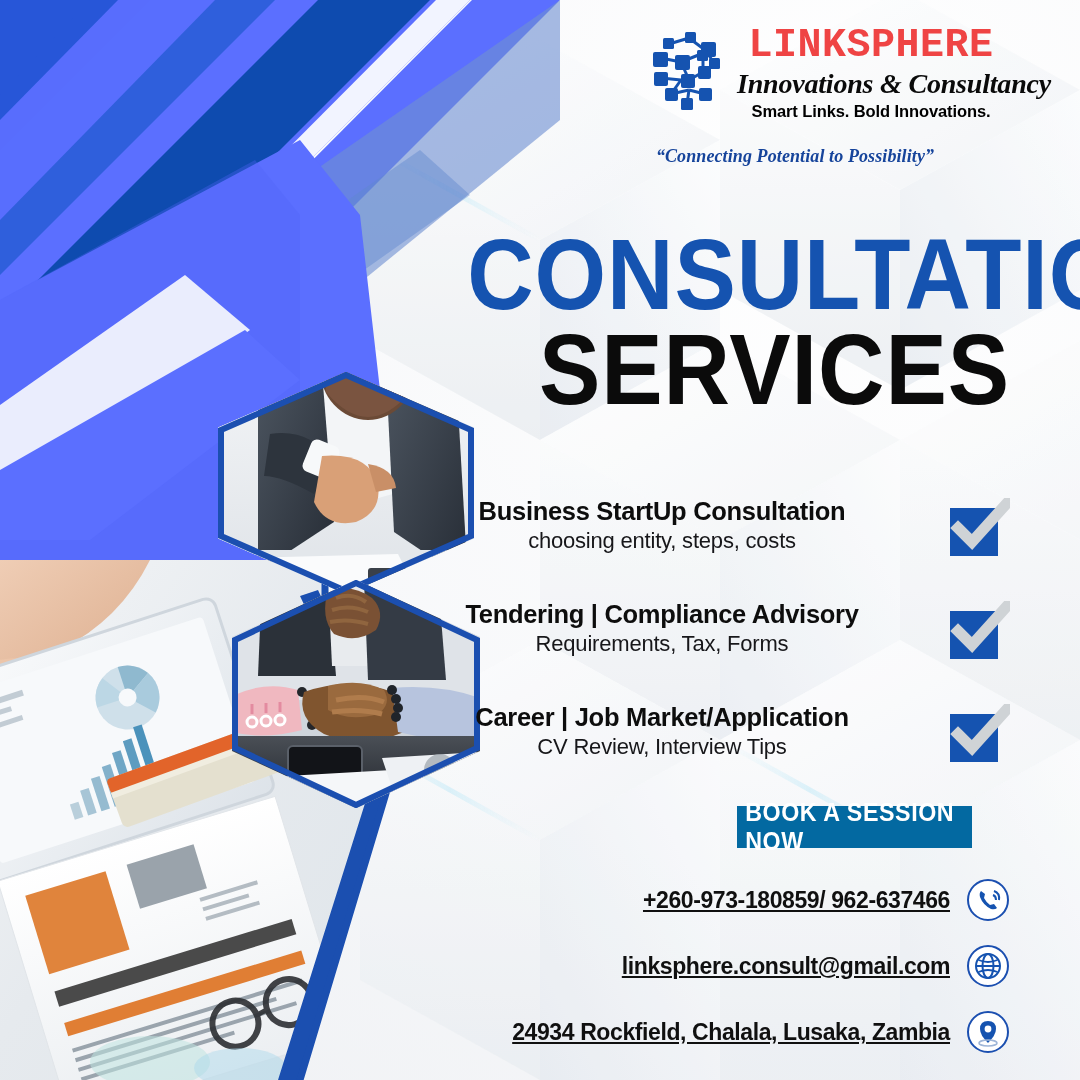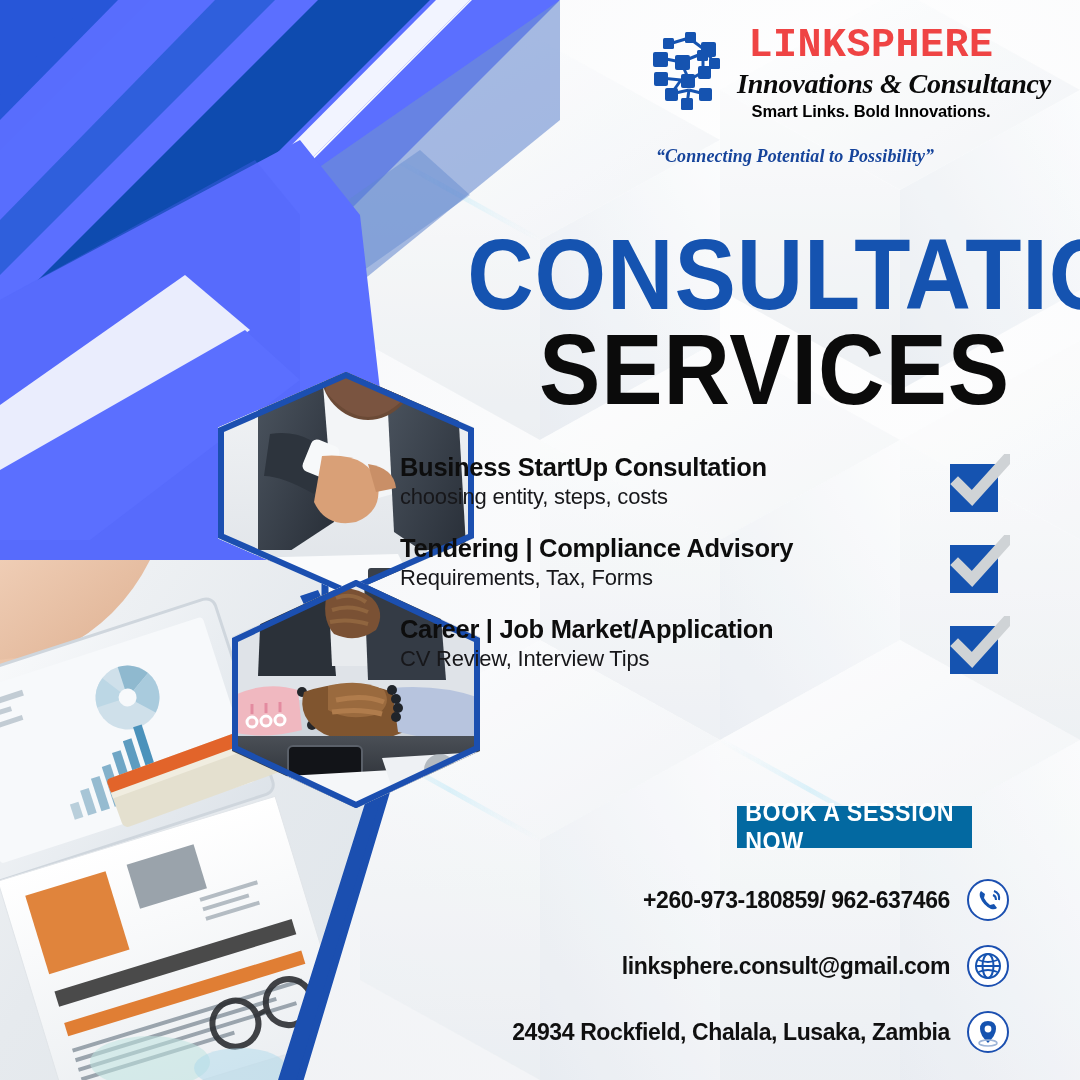--- a/index.html
+++ b/index.html
@@ -78,21 +78,21 @@
   .h-line2 {
     font-family:"Liberation Sans Narrow","Liberation Sans", sans-serif;
     font-weight:bold; font-size:100px; line-height:98px;
     color:#0b0b0b; letter-spacing:1px;
     transform:scaleX(0.92); transform-origin:right center;
   }
 
   
   .services { position:absolute; left:400px; top:452px; width:610px; z-index:12; }
   .service { position:relative; margin-bottom:22px; }
-  .svc-text { padding-right:86px; text-align:left; }
+  .svc-text { padding-right:86px; text-align:center;margin-top:44px; }
   .svc-title {
     font-size:25.5px; font-weight:bold; color:#0d0d0d;
     line-height:31px; letter-spacing:-0.3px;
   }
   .svc-desc {
     font-size:22px; font-weight:normal; color:#17171a;
     line-height:28px; letter-spacing:-0.2px;
   }
   .check {
     position:absolute; right:0; top:2px; width:62px; height:62px;
@@ -111,21 +111,21 @@
   }
 
   
   .contacts { position:absolute; left:470px; top:878px; width:540px; z-index:12; }
   .crow {
     display:flex; align-items:center; justify-content:flex-end;
     gap:16px; margin-bottom:22px;
   }
   .crow-text {
     text-align:right; font-size:23px; font-weight:bold;
-    color:#101010; line-height:28px; letter-spacing:-0.4px;
+    color:#101010; line-height:28px; letter-spacing:-0.4px;text-decoration:underline;
   }
   .cicon { width:44px; height:44px; flex:0 0 44px; }
 </style>
 </head>
 <body>
 
 <div id="flyer">
 
   <div class="bg-texture">
     <div class="bg-base"></div>

